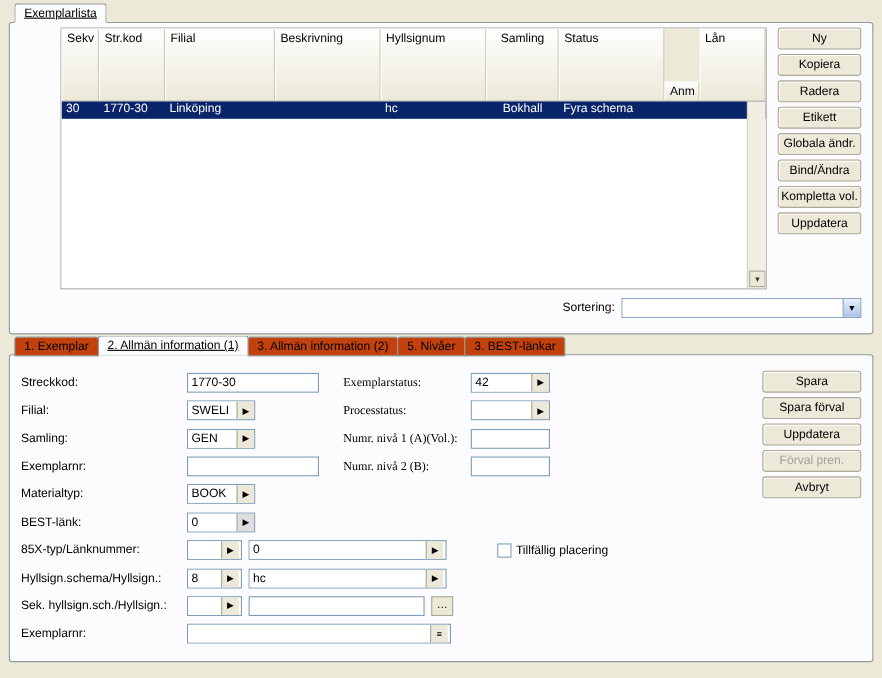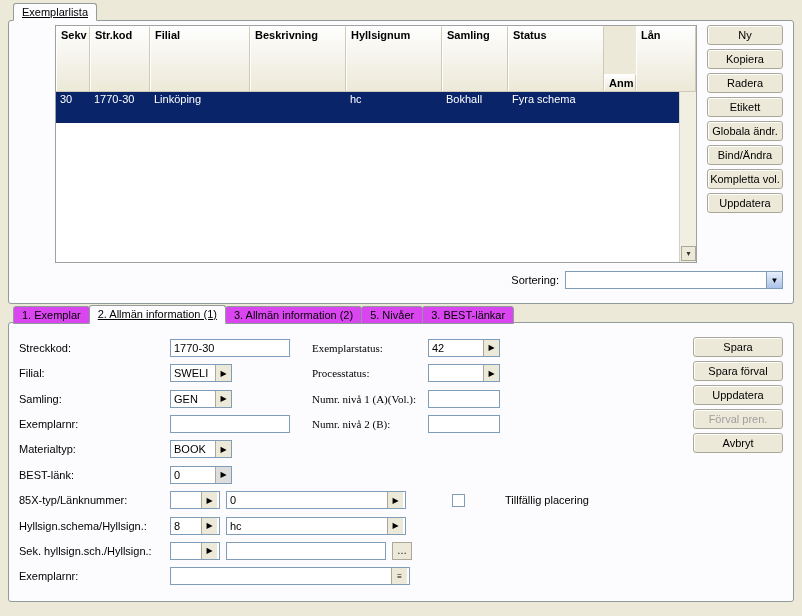--- a/index.html
+++ b/index.html
@@ -42,21 +42,21 @@
     border: 1px solid #919b9c;
     border-bottom: 1px solid #fcfcfe;
     border-radius: 3px 3px 0 0;
     padding: 2px 8px 2px 8px;
     font-size: 11px;
     cursor: pointer;
     position: relative;
     margin-right: -1px;
   }
   .tab.inactive {
-    background: #d946ef;
+    background: #c2410c;
     border-bottom: 1px solid #919b9c;
     top: 1px;
     text-align: center;
   }
   .tab.active {
     z-index: 2;
     top: 0;
   }
   .tab.active span { text-decoration: underline; }
   .tab-label { text-decoration: none; }
@@ -83,31 +83,30 @@
   }
   .th {
     border-right: 1px solid #cfcab6;
     border-top: 1px solid #fff;
     border-left: 1px solid #fff;
     padding: 2px 4px;
     font-size: 11px;
     background: linear-gradient(#fefefe,#ece9d8);
     overflow: hidden;
     white-space: nowrap;
-    font-weight: bold;
   }
   .table-body {
     flex: 1;
     overflow: auto;
     background: #fff;
     position: relative;
   }
   .tr {
     display: flex;
-    height: 31px;
+    height: 16px;
   }
   .tr.selected {
     background: #0a246a;
     color: #fff;
   }
   .td {
     padding: 1px 4px;
     overflow: hidden;
     white-space: nowrap;
   }
@@ -250,21 +249,21 @@
     border: 1px solid #aca899;
     display:inline-flex; align-items:center; justify-content:center;
     font-size: 10px;
     cursor: pointer;
   }
   .col-sekv { width: 34px; }
   .col-strkod { width: 60px; }
   .col-filial { width: 100px; }
   .col-beskrivning { width: 96px; }
   .col-hyllsignum { width: 96px; }
-  .col-samling { width: 66px; }
+  .col-samling { width: 66px; text-align: center; }
   .col-status { width: 96px; }
   .col-anm { width: 32px; margin-top: 48px; }
   .col-lan { width: 60px; }
 </style>
 </head>
 <body>
 
 <div class="panel top-panel" style="margin-top:12px;padding-left:46px;">
   <div class="tab-strip">
     <div class="tab active">
@@ -395,21 +394,21 @@
       <div class="form-row">
         <span class="lbl">85X-typ/Länknummer:</span>
         <div class="combo" style="width:50px">
           <input style="width: 30px;" value="">
           <div class="arrow">▶</div>
         </div>
         <div class="combo" style="width:180px">
           <input style="width: 160px;" value="0">
           <div class="arrow">▶</div>
         </div>
-        <span style="margin-left:40px; display:inline-flex; align-items:center;gap:36px;">
+        <span style="margin-left:40px; display:inline-flex; align-items:flex-end;">
           <span class="checkbox"></span>
           <span>Tillfällig placering</span>
         </span>
       </div>
 
       <div class="form-row">
         <span class="lbl">Hyllsign.schema/Hyllsign.:</span>
         <div class="combo" style="width:50px">
           <input style="width: 30px;" value="8">
           <div class="arrow">▶</div>

